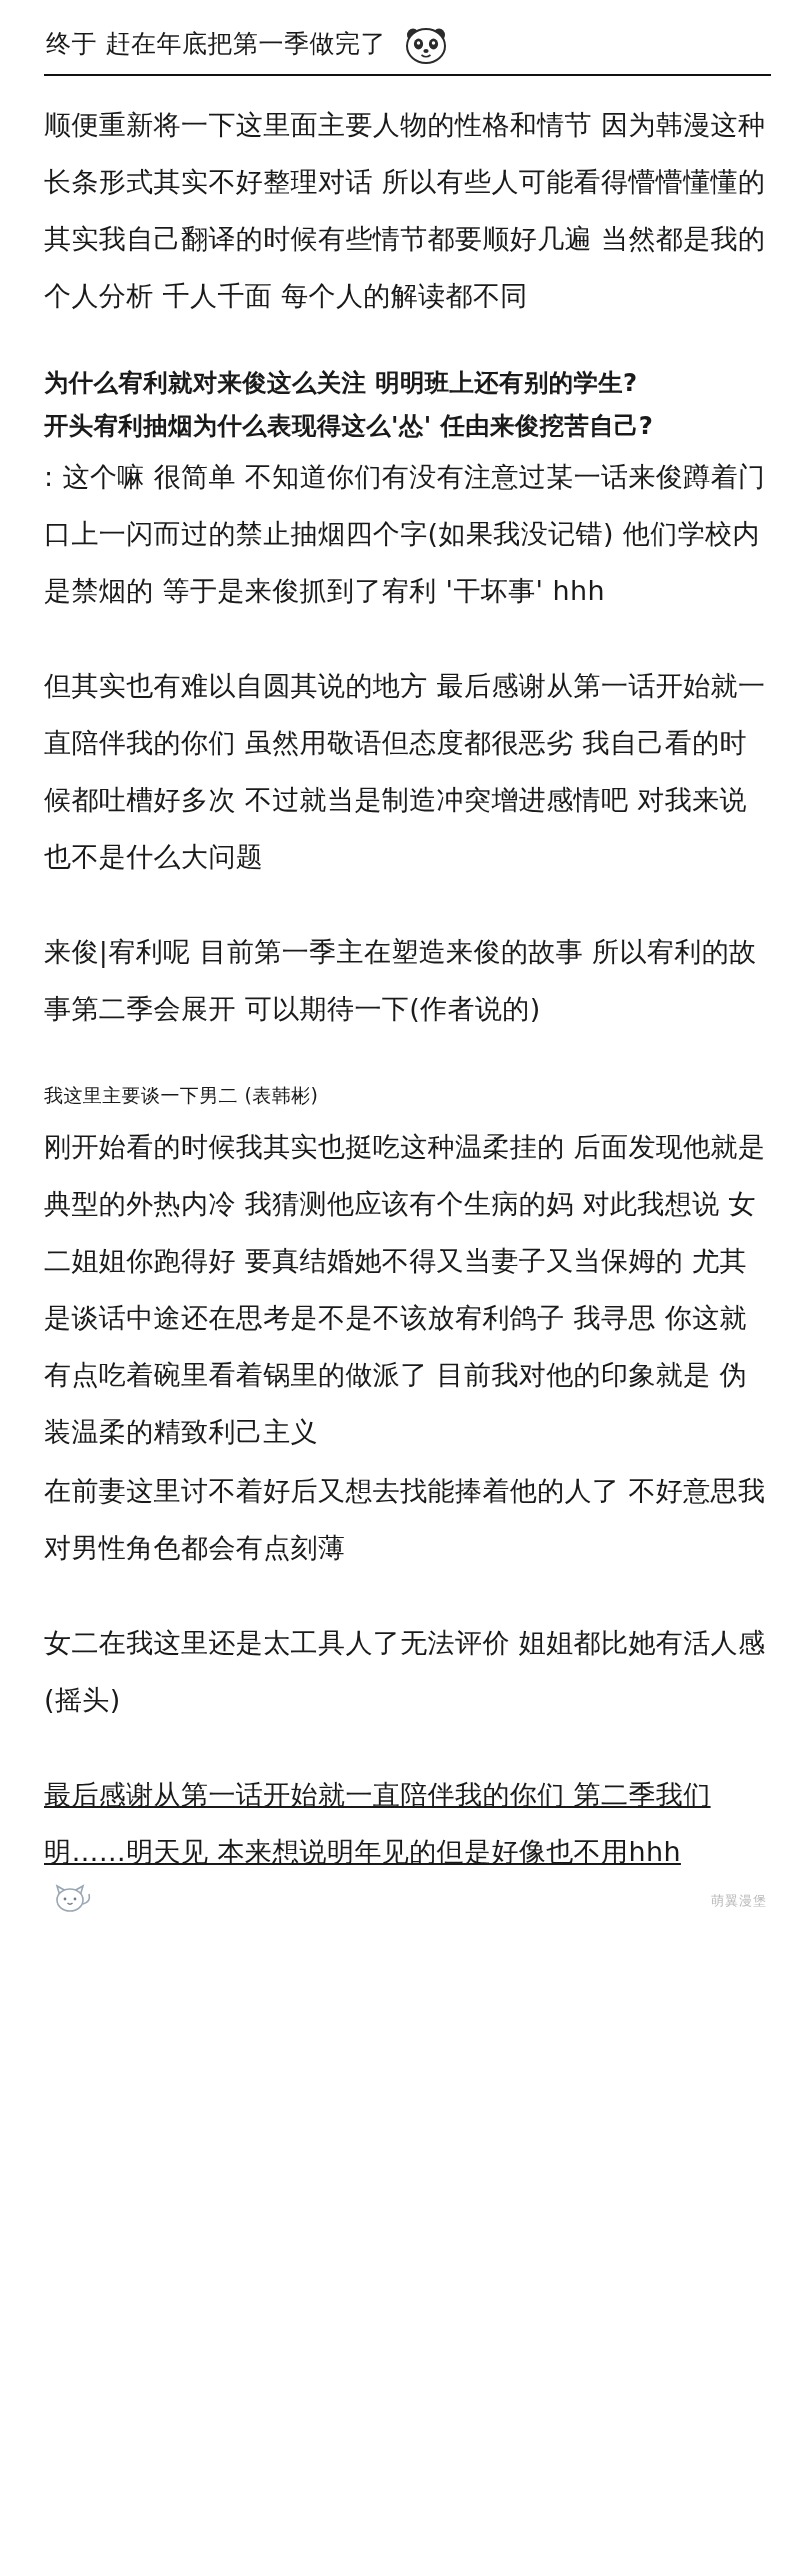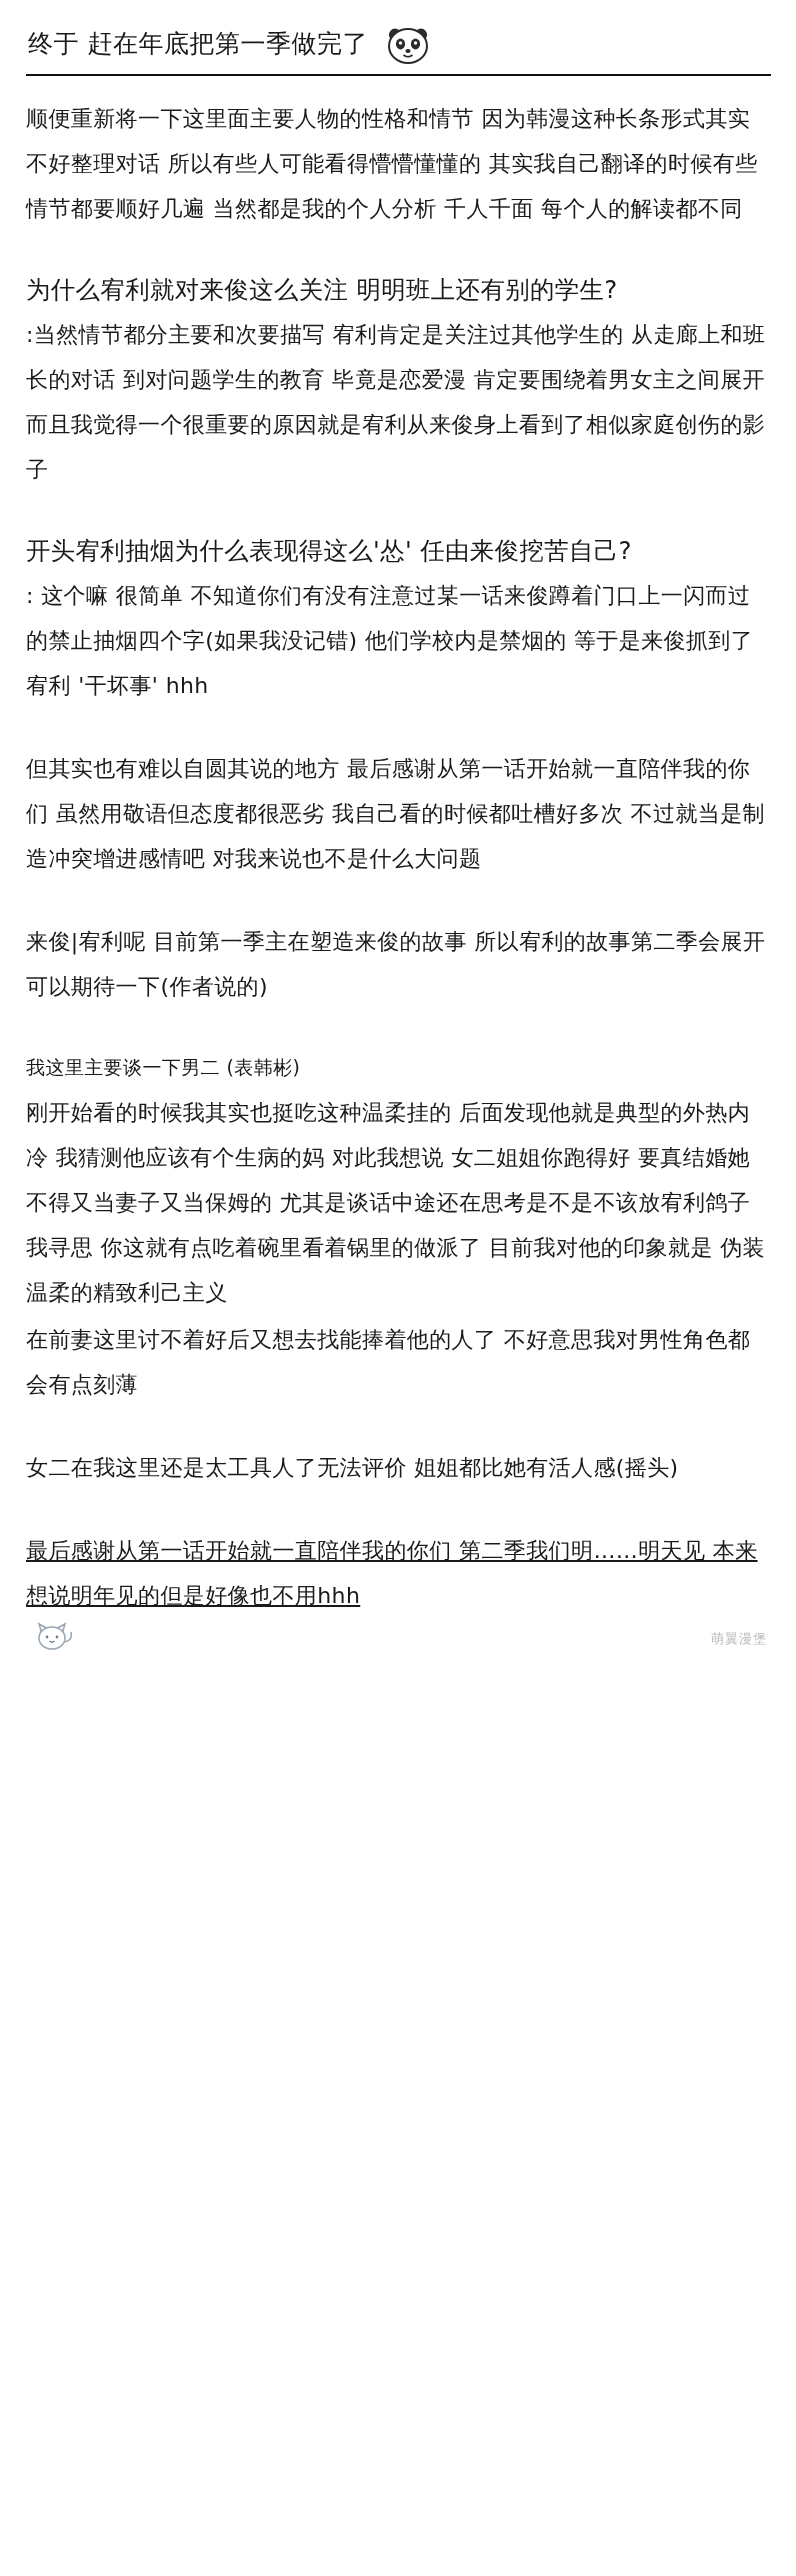--- a/index.html
+++ b/index.html
@@ -10,21 +10,21 @@
   body {
     width: 797px;
     font-family: "DejaVu Sans", "Liberation Sans", sans-serif;
     color: #1a1a1a;
   }
   .page {
     position: relative;
     width: 797px;
     min-height: 2576px;
     box-sizing: border-box;
-    padding: 18px 26px 10px 26px;
+    padding: 18px 26px 10px 44px;
     background: #ffffff;
   }
   .title-row {
     display: flex;
     align-items: center;
     gap: 14px;
     font-size: 25px;
     line-height: 40px;
     margin: 6px 0 10px 2px;
     letter-spacing: 0.5px;
@@ -37,28 +37,28 @@
     flex: 0 0 auto;
   }
   .panda svg { display:block; }
   .divider {
     border: none;
     border-top: 2px solid #111;
     margin: 6px 0 20px 0;
   }
   p {
     margin: 0 0 0 0;
-    font-size: 22px;
-    line-height: 45px;
+    font-size: 27px;
+    line-height: 57px;
     letter-spacing: 0.4px;
     word-break: break-all;
   }
   .para { margin-bottom: 38px; }
   .q {
-    font-weight: normal;
+    font-weight: bold;
     font-size: 24.4px;
     line-height: 41px;
     margin-bottom: 2px;
     letter-spacing: 0.4px;
   }
   .a {
     margin-bottom: 38px;
   }
   .tight { margin-bottom: 2px; }
   .sec-head {
@@ -106,21 +106,20 @@
         <path d="M21.5 31 Q26 34.5 30.5 31" stroke="#2b2b2b" stroke-width="1.6" fill="none"></path>
       </svg>
     </span>
   </div>
 
   <hr class="divider">
 
   <p class="para">顺便重新将一下这里面主要人物的性格和情节 因为韩漫这种长条形式其实不好整理对话 所以有些人可能看得懵懵懂懂的 其实我自己翻译的时候有些情节都要顺好几遍 当然都是我的个人分析 千人千面 每个人的解读都不同</p>
 
   <p class="q">为什么宥利就对来俊这么关注 明明班上还有别的学生?</p>
-  <p class="a">:当然情节都分主要和次要描写 宥利肯定是关注过其他学生的 从走廊上和班长的对话 到对问题学生的教育 毕竟是恋爱漫 肯定要围绕着男女主之间展开 而且我觉得一个很重要的原因就是宥利从来俊身上看到了相似家庭创伤的影子</p>
 
   <p class="q">开头宥利抽烟为什么表现得这么'怂' 任由来俊挖苦自己?</p>
   <p class="a">: 这个嘛 很简单 不知道你们有没有注意过某一话来俊蹲着门口上一闪而过的禁止抽烟四个字(如果我没记错) 他们学校内是禁烟的 等于是来俊抓到了宥利 '干坏事' hhh</p>
 
   <p class="para">但其实也有难以自圆其说的地方 最后感谢从第一话开始就一直陪伴我的你们 虽然用敬语但态度都很恶劣 我自己看的时候都吐槽好多次 不过就当是制造冲突增进感情吧 对我来说也不是什么大问题</p>
 
   <p class="para">来俊|宥利呢 目前第一季主在塑造来俊的故事 所以宥利的故事第二季会展开 可以期待一下(作者说的)</p>
 
   <p class="sec-head">我这里主要谈一下男二 (表韩彬)</p>
   <p class="tight">刚开始看的时候我其实也挺吃这种温柔挂的 后面发现他就是典型的外热内冷 我猜测他应该有个生病的妈 对此我想说 女二姐姐你跑得好 要真结婚她不得又当妻子又当保姆的 尤其是谈话中途还在思考是不是不该放宥利鸽子 我寻思 你这就有点吃着碗里看着锅里的做派了 目前我对他的印象就是 伪装温柔的精致利己主义</p>

